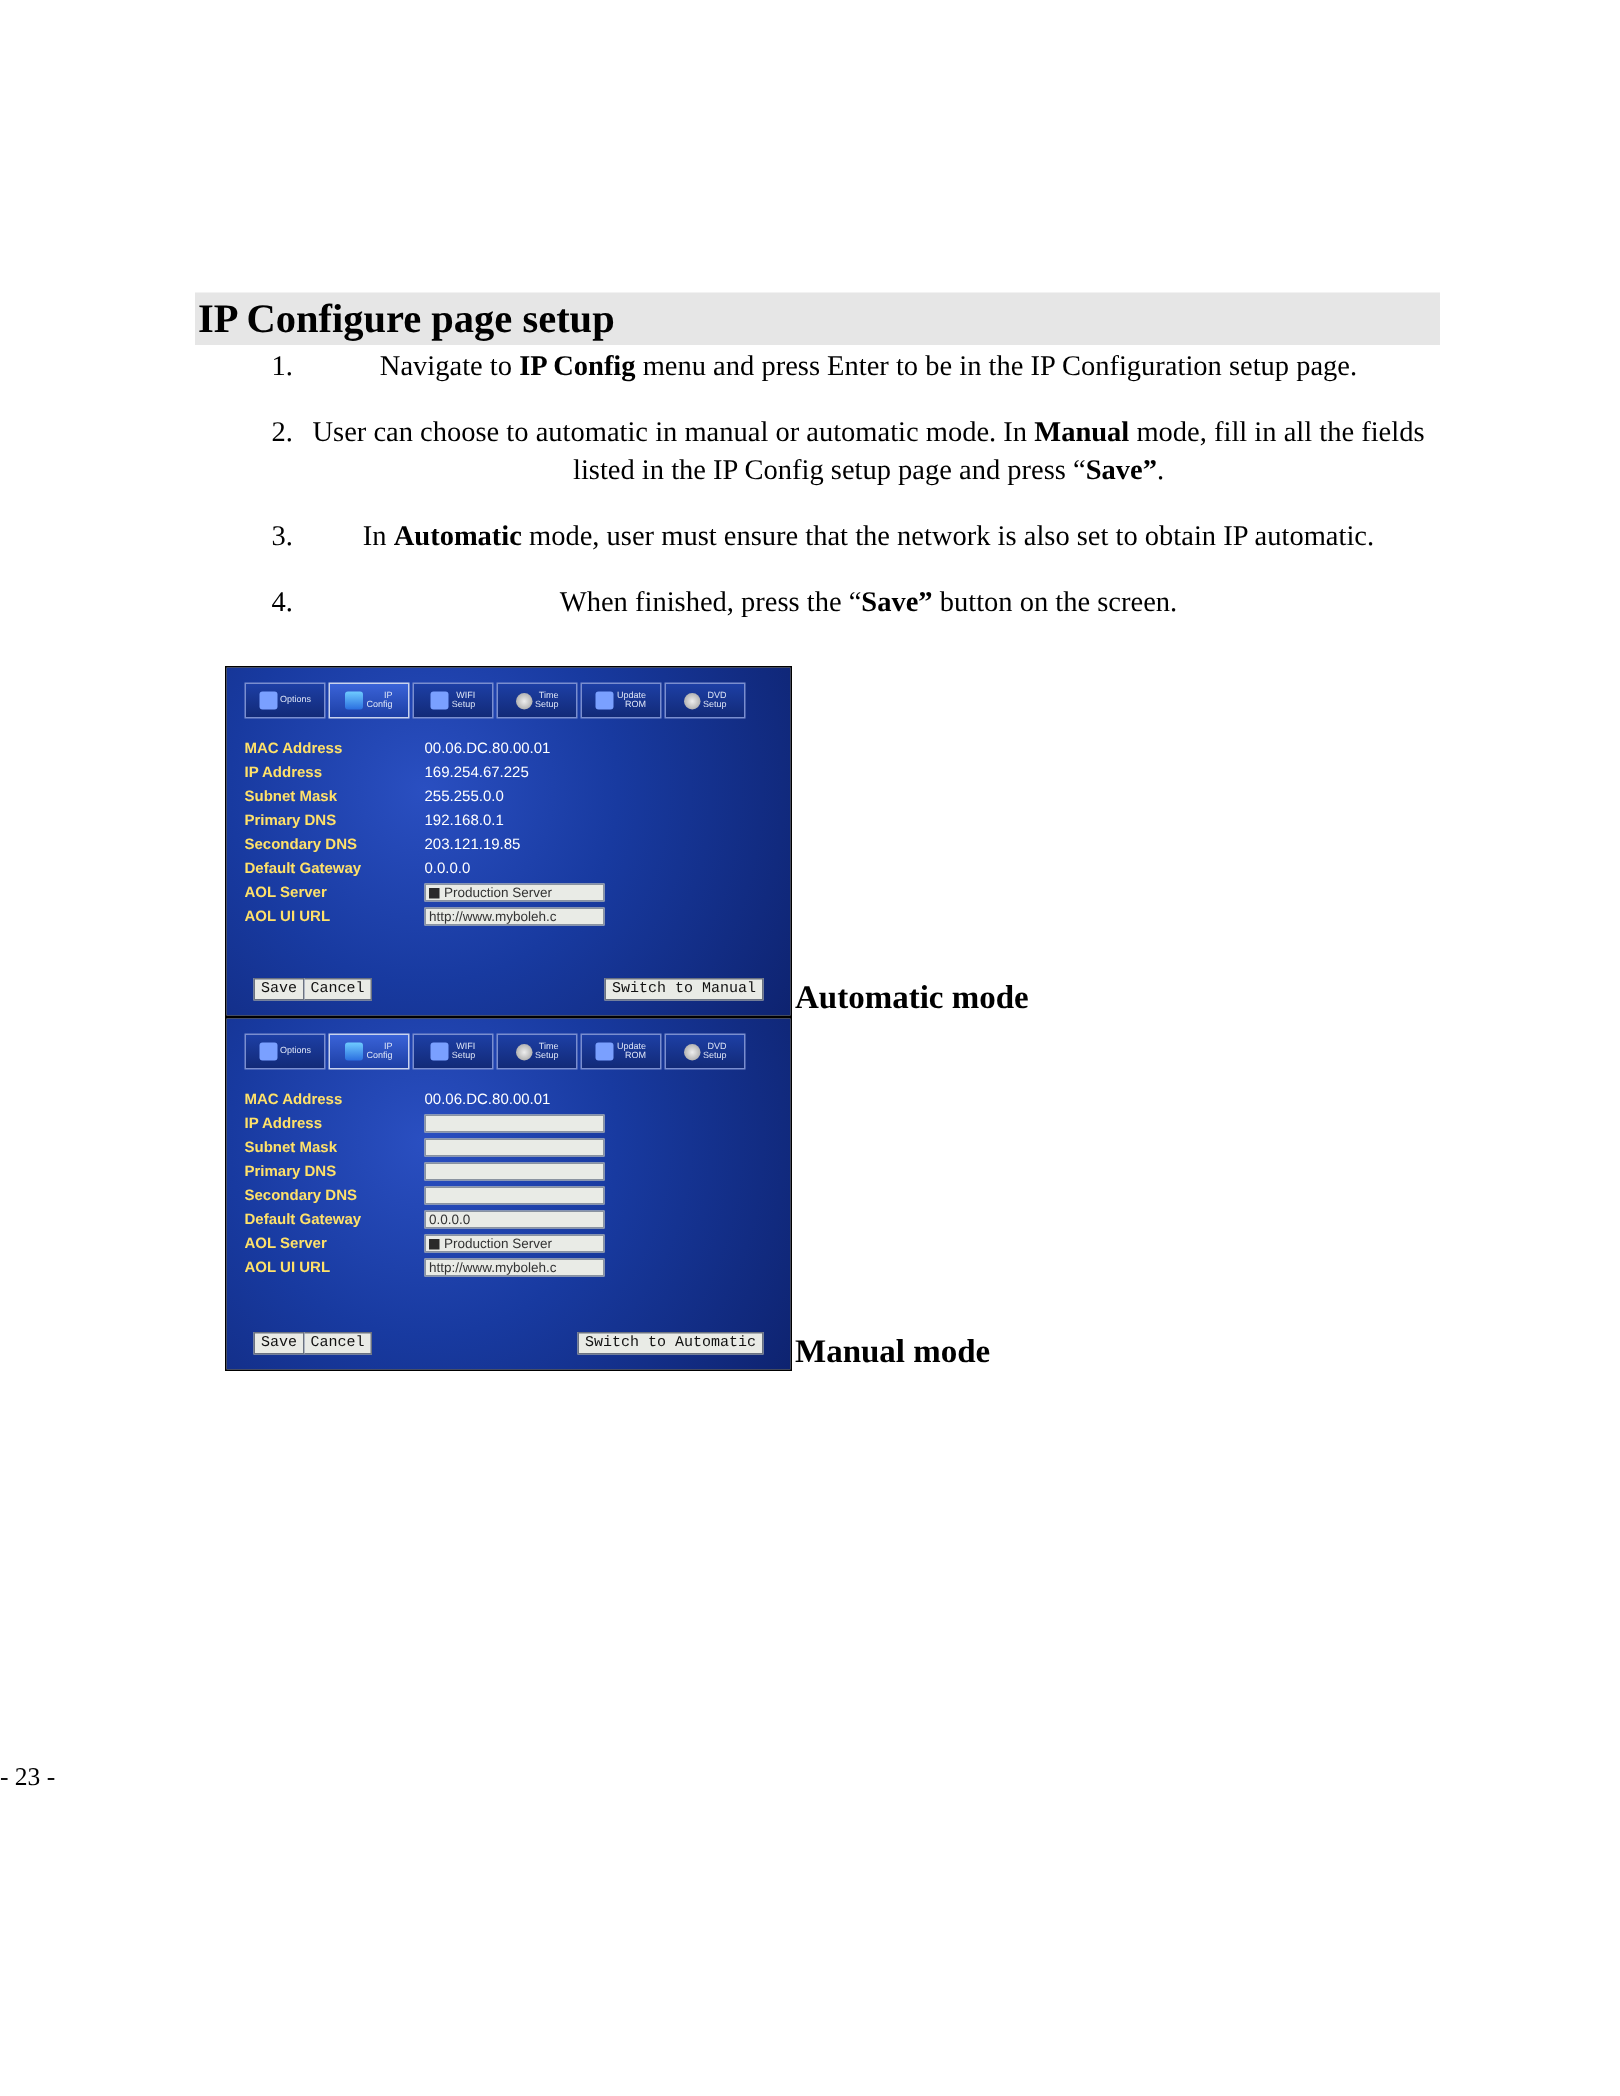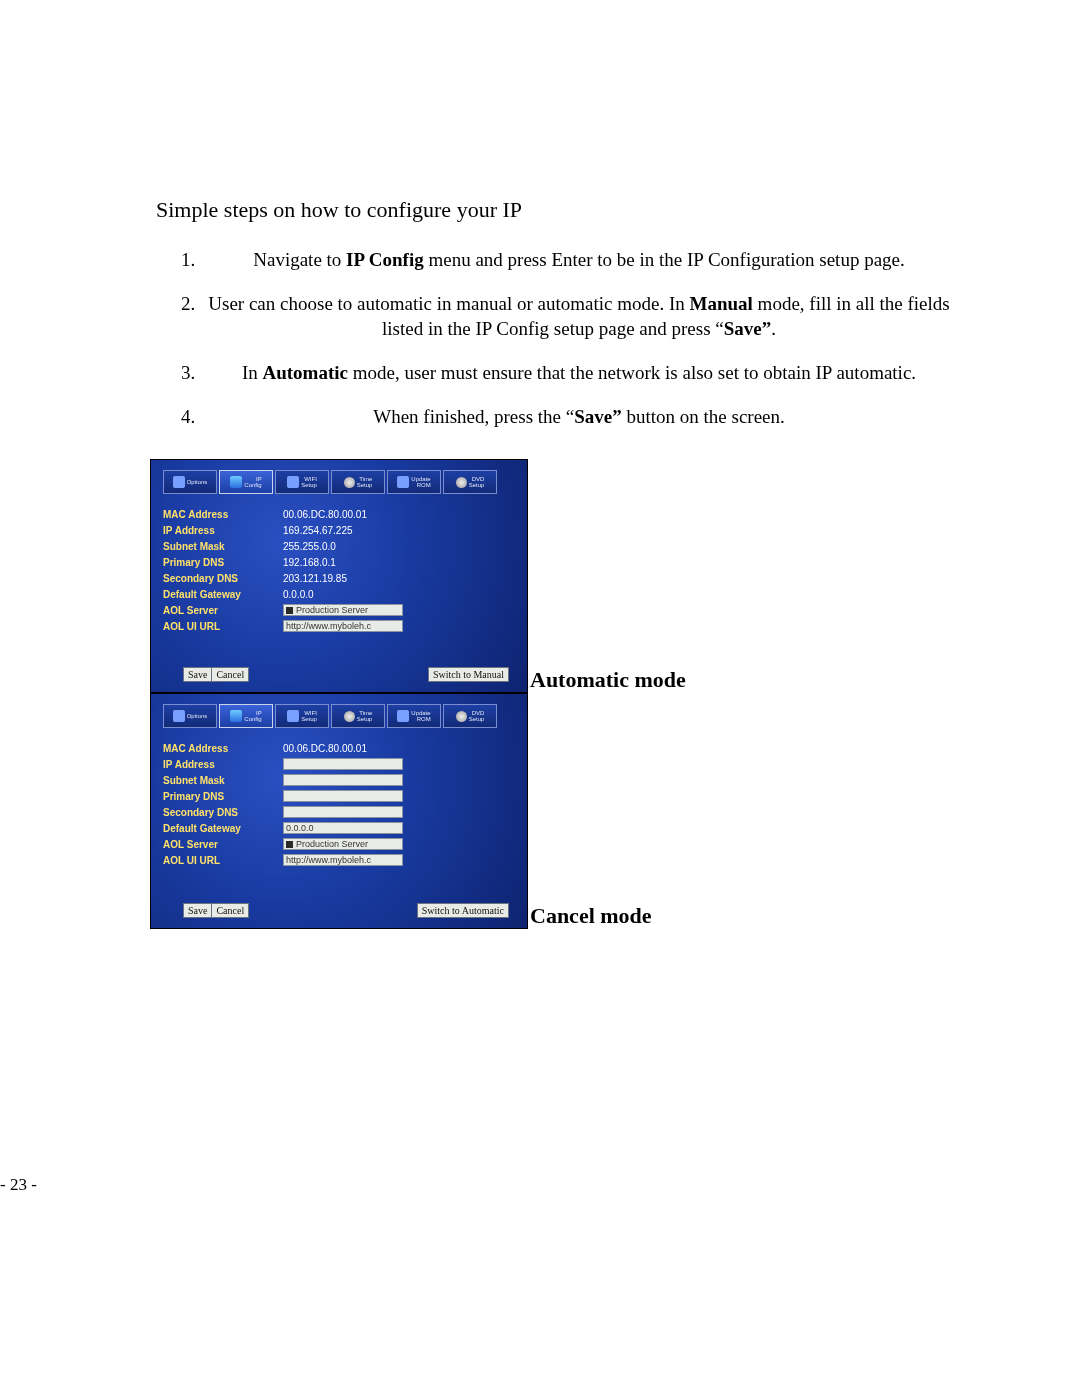--- a/index.html
+++ b/index.html
@@ -138,25 +138,25 @@
     content: "";
     display: inline-block;
     width: 7px;
     height: 7px;
     background: #2a2a2a;
     margin-right: 3px;
   }
   .btnrow {
     position: absolute;
     bottom: 10px;
-    left: 32px;
+    left: 18px;
     right: 18px;
     display: flex;
     justify-content: space-between;
-    font-family: Liberation Serif, serif;
+    font-family: Liberation Mono, monospace;
   }
   .btn {
     background: #e9ebe6;
     border: 1px solid #6b7280;
     font-size: 10px;
     color: #111;
     padding: 1px 4px;
     height: 15px;
     box-sizing: border-box;
     display: inline-flex;
@@ -168,21 +168,21 @@
     position: absolute;
     bottom: 202px;
     left: 0; right: 0;
     font-size: 17px;
   }
 </style>
 </head>
 <body>
 
 <div class="page">
-  <div class="subtitle">Simple steps on how to configure your IP</div>
+  <div class="title-bar">IP Configure page setup</div>
 
   <ol class="steps">
     <li>
       <span>Navigate to </span><span class="bold">IP Config</span><span> menu and press Enter to be in the IP Configuration setup page.</span>
     </li>
     <li>
       <span>User can choose to automatic in manual or automatic mode. In </span><span class="bold">Manual</span><span> mode, fill in all the fields listed in the IP Config setup page and press “</span><span class="bold">Save”</span><span>.</span>
     </li>
     <li>
       <span>In </span><span class="bold">Automatic</span><span> mode, user must ensure that the network is also set to obtain IP automatic.</span>
@@ -340,18 +340,18 @@
             </div>
         </div>
         <div class="btnrow">
           <span class="left-btns">
             <span class="btn">Save</span>
             <span class="btn">Cancel</span>
           </span>
           <span class="btn">Switch to Automatic</span>
         </div>
       </div>
-      <span class="caption">Cancel mode</span>
+      <span class="caption">Manual mode</span>
     </div>
   </div>
 </div>
 
 <div class="pagenum">- 23 -</div>
 
 </body></html>

